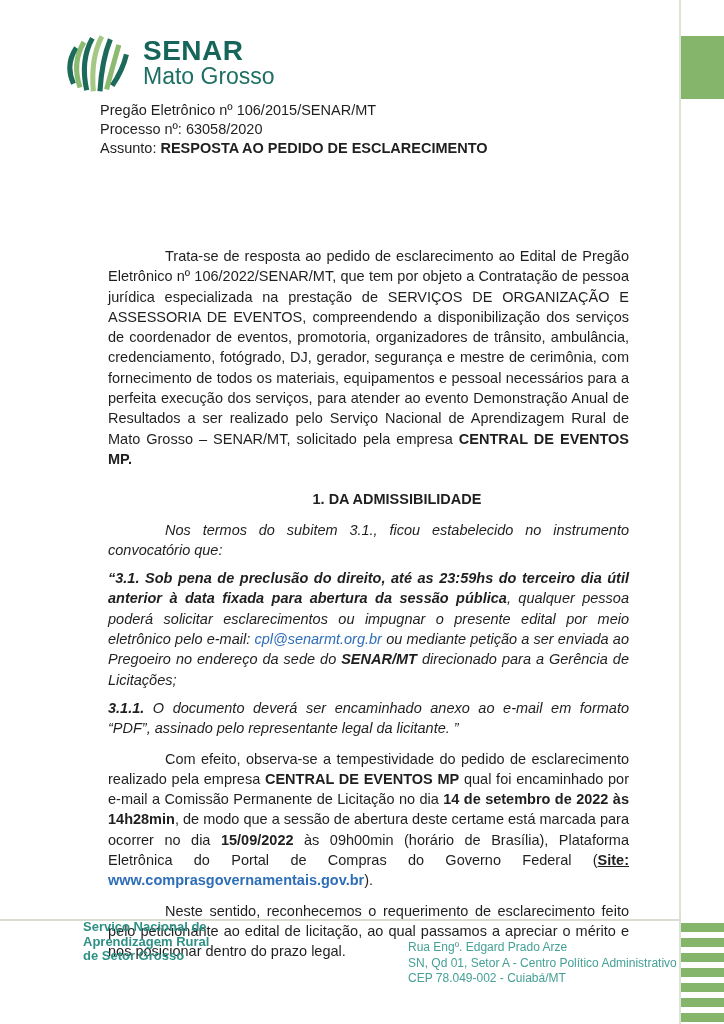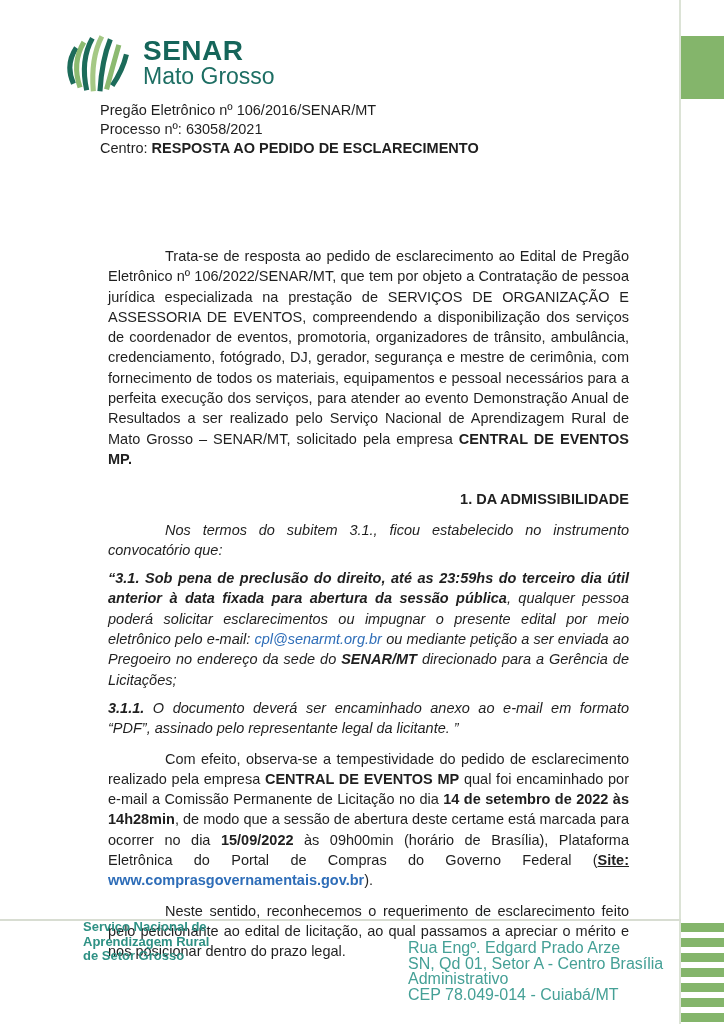--- a/index.html
+++ b/index.html
@@ -26,34 +26,34 @@
   .logo-region { font-size:23px; color:#1d6e63; line-height:20px; }
 
   
   .doc-header { position:absolute; left:100px; top:101px; width:540px; font-size:14.5px; line-height:18.8px; }
   .doc-header b { font-weight:bold;margin-top:44px; }
 
   
   .doc-body { position:absolute; left:100px; top:238px; width:537px; font-size:14.5px; line-height:20.3px; text-align:justify; }
   .doc-body p { margin:8px; }
   .para.indent { text-indent:57px; }
-  .heading { font-weight:bold; padding-left:57px; margin-top:20px !important; text-align:right; }
+  .heading { font-weight:bold; padding-left:57px; margin-top:20px !important; text-align:center; }
   .p2 { margin-top:10px !important;font-style:italic; }
   .quote { margin:4px 0 0 100px; font-style:italic; text-align:justify; }
   .quote.q2 { margin-top:8px; }
   .quote b { font-weight:bold;font-style:italic; }
   .p3 { margin-top:10px !important; }
   .p4 { margin-top:10px !important; }
   .link { color:#2e6db8; cursor:pointer; }
   .u { text-decoration:underline; }
   .b { font-weight:bold; }
 
   
   .footer-left { position:absolute; left:83px; top:920px; color:#2e9184; font-weight:bold; font-size:13px; line-height:14.5px; }
-  .footer-right { position:absolute; left:408px; top:940px; color:#45a096; font-size:16px; line-height:15.5px; }
+  .footer-right { position:absolute; left:408px; top:940px; color:#45a096; font-size:12px; line-height:15.5px; }
 </style>
 </head>
 <body>
 
 <div class="page">
 
   <div class="v-rule"></div>
   <div class="corner-block"></div>
   <div class="corner-stripes"></div>
   <div class="footer-rule"></div>
@@ -70,23 +70,23 @@
         <path d="M51,60 Q62,44 66,27" stroke="#1c6b5a"></path>
       </g>
     </svg>
     <div class="logo-text">
       <div class="logo-brand">SENAR</div>
       <div class="logo-region">Mato Grosso</div>
     </div>
   </div>
 
   <div class="doc-header">
-    <div>Pregão Eletrônico nº 106/2016/SENAR/MT</div>
-    <div>Processo nº: 63058/2021</div>
-    <div><span>Centro: </span><b>RESPOSTA AO PEDIDO DE ESCLARECIMENTO</b></div>
+    <div>Pregão Eletrônico nº 106/2015/SENAR/MT</div>
+    <div>Processo nº: 63058/2020</div>
+    <div><span>Assunto: </span><b>RESPOSTA AO PEDIDO DE ESCLARECIMENTO</b></div>
   </div>
 
   <div class="doc-body">
 
     <p class="para indent"><span>Trata-se de resposta ao pedido de esclarecimento ao Edital de Pregão Eletrônico nº 106/2022/SENAR/MT, que tem por objeto a Contratação de pessoa jurídica especializada na prestação de SERVIÇOS DE ORGANIZAÇÃO E ASSESSORIA DE EVENTOS, compreendendo a disponibilização dos serviços de coordenador de eventos, promotoria, organizadores de trânsito, ambulância, credenciamento, fotógrado, DJ, gerador, segurança e mestre de cerimônia, com fornecimento de todos os materiais, equipamentos e pessoal necessários para a perfeita execução dos serviços, para atender ao evento Demonstração Anual de Resultados a ser realizado pelo Serviço Nacional de Aprendizagem Rural de Mato Grosso – SENAR/MT, solicitado pela empresa </span><b>CENTRAL DE EVENTOS MP.</b></p>
 
     <p class="heading">1. DA ADMISSIBILIDADE</p>
 
     <p class="para indent p2">Nos termos do subitem 3.1., ficou estabelecido no instrumento convocatório que:</p>
 
@@ -101,17 +101,17 @@
   </div>
 
   <div class="footer-left">
     <div>Serviço Nacional de</div>
     <div>Aprendizagem Rural</div>
     <div>de Setor Grosso</div>
   </div>
 
   <div class="footer-right">
     <div>Rua Engº. Edgard Prado Arze</div>
-    <div>SN, Qd 01, Setor A - Centro Brasília Administrativo</div>
-    <div>CEP 78.049-014 - Cuiabá/MT</div>
+    <div>SN, Qd 01, Setor A - Centro Político Administrativo</div>
+    <div>CEP 78.049-002 - Cuiabá/MT</div>
   </div>
 
 </div>
 
 </body></html>

